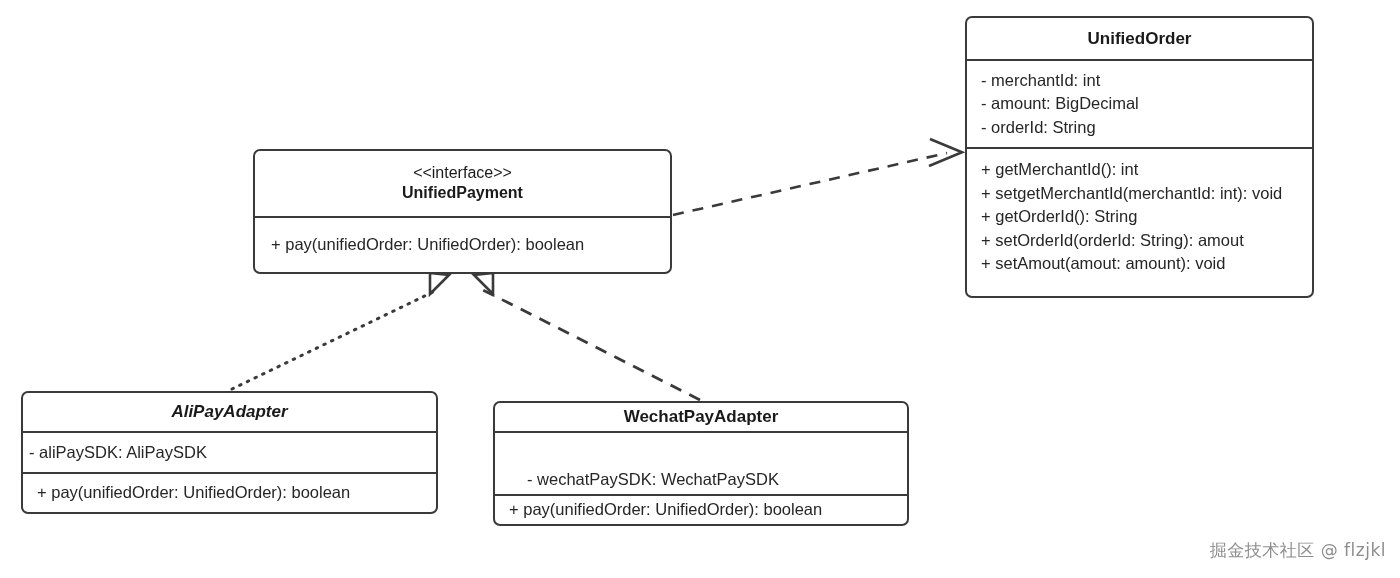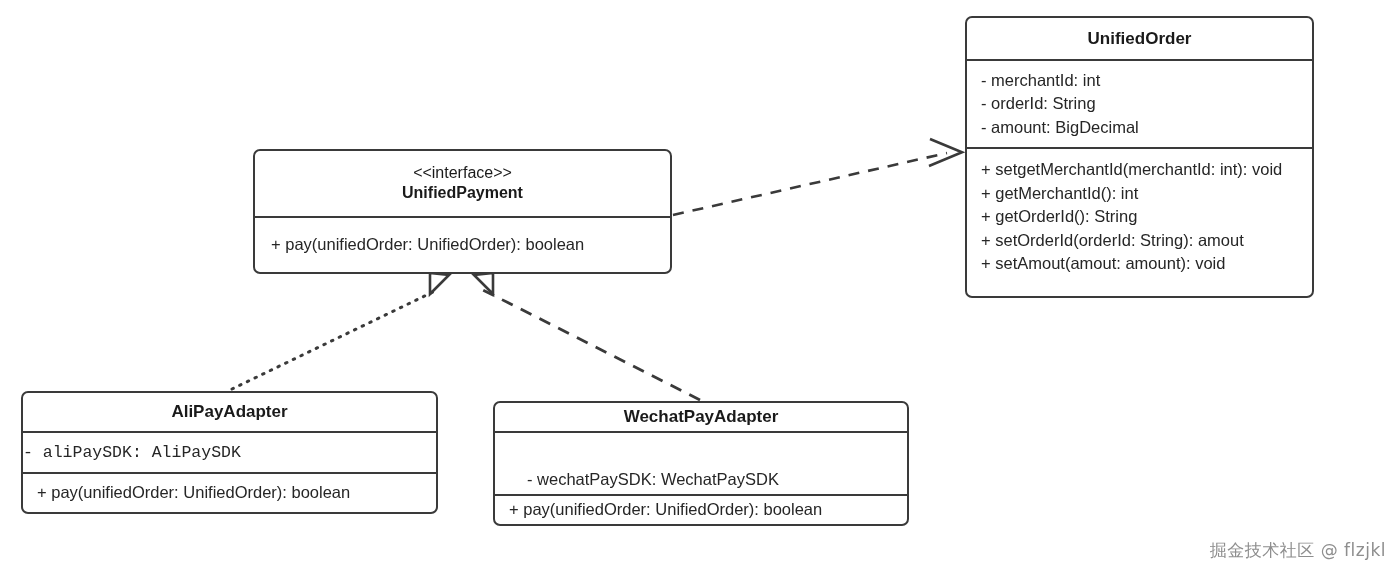--- a/index.html
+++ b/index.html
@@ -90,22 +90,22 @@
   #class-unified-payment .uml-header { height: 66px; font-size: 16px; }
   #class-unified-payment .ops { padding: 0 0 0 16px; height: 55px; }
 
   #class-alipay-adapter {
     left: 21px;
     top: 391px;
     width: 417px;
     height: 123px;
     font-size: 16.5px;
   }
-  #class-alipay-adapter .uml-header { height: 39px; font-size: 17px; }
-  #class-alipay-adapter .attrs { height: 41px; padding-left: 0; font-family: Liberation Mono, monospace; }
+  #class-alipay-adapter .uml-header { height: 39px; font-size: 17px; font-style: italic; }
+  #class-alipay-adapter .attrs { height: 41px; padding-left: 6px; }
   #class-alipay-adapter .ops { height: 39px; padding-left: 14px; }
 
   #class-wechatpay-adapter {
     left: 493px;
     top: 401px;
     width: 416px;
     height: 125px;
     font-size: 16.5px;
   }
   #class-wechatpay-adapter .uml-header { height: 39px; font-size: 17px; }
@@ -151,27 +151,27 @@
     </g>
   </svg>
 
   <div class="uml-class" id="class-unified-order">
     <div class="uml-header">
       <span>UnifiedOrder</span>
     </div>
     <div class="uml-divider"></div>
     <div class="uml-section attrs">
       <div class="uml-row">- merchantId: int</div>
+      <div class="uml-row">- amount: BigDecimal</div>
       <div class="uml-row">- orderId: String</div>
-      <div class="uml-row">- amount: BigDecimal</div>
-    </div>
-    <div class="uml-divider"></div>
-    <div class="uml-section ops">
+    </div>
+    <div class="uml-divider"></div>
+    <div class="uml-section ops">
+      <div class="uml-row">+ getMerchantId(): int</div>
       <div class="uml-row">+ setgetMerchantId(merchantId: int): void</div>
-      <div class="uml-row">+ getMerchantId(): int</div>
       <div class="uml-row">+ getOrderId(): String</div>
       <div class="uml-row">+ setOrderId(orderId: String): amout</div>
       <div class="uml-row">+ setAmout(amout: amount): void</div>
     </div>
   </div>
 
   <div class="uml-class" id="class-unified-payment">
     <div class="uml-header">
       <span class="stereotype">&lt;&lt;interface&gt;&gt;</span>
       <span>UnifiedPayment</span>

